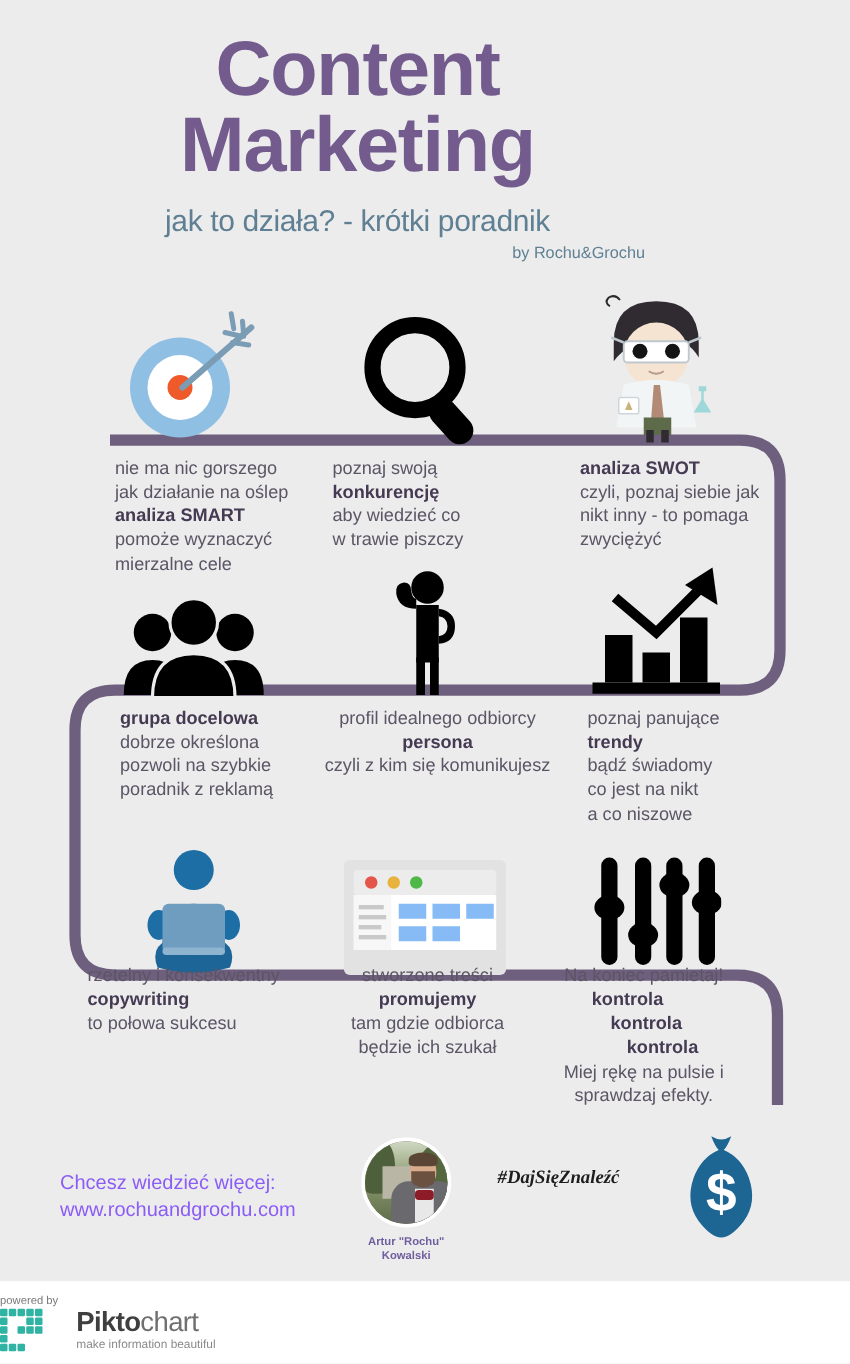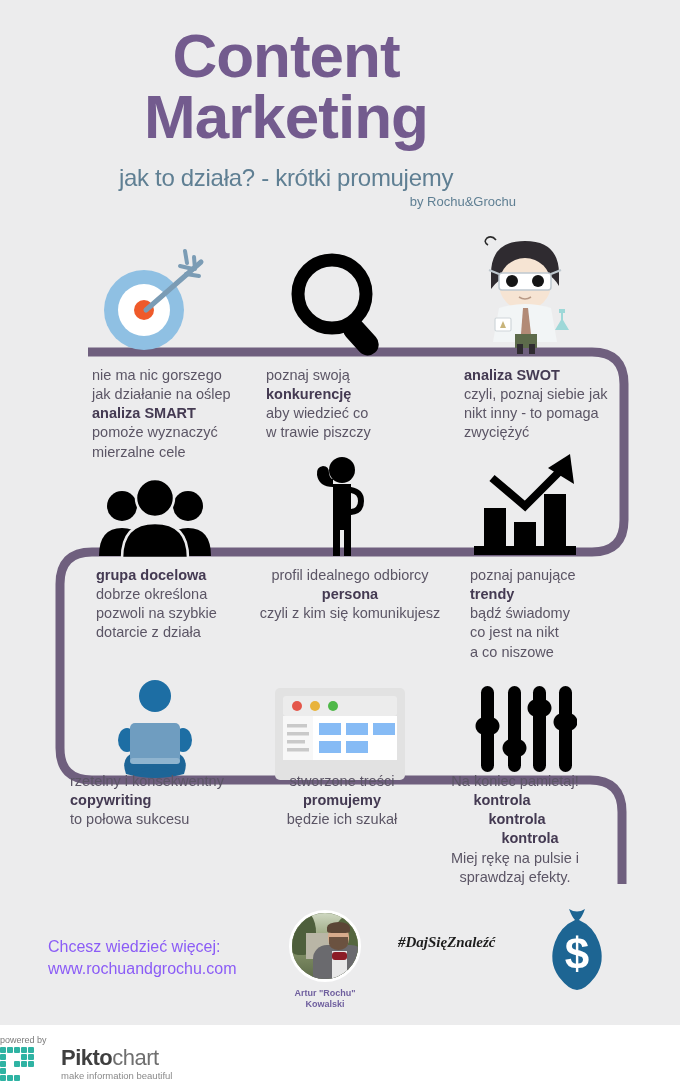--- a/index.html
+++ b/index.html
@@ -111,21 +111,21 @@
   .pikto-tag { font-size: 9.5px; color: #8a8a8a; margin-top: 2px; }
 </style>
 </head>
 <body>
 
 <div id="page">
 
   <div class="title-block">
     <div class="title-line">Content</div>
     <div class="title-line">Marketing</div>
-    <div class="subtitle">jak to działa? - krótki promujemy</div>
+    <div class="subtitle">jak to działa? - krótki poradnik</div>
     <div class="byline">by Rochu&amp;Grochu</div>
   </div>
 
   <svg class="track" viewBox="0 0 680 1091">
 
     <path d="M 88 352 L 592 352 Q 624 352 624 384 L 624 520 Q 624 552 592 552 L 92 552 Q 60 552 60 584 L 60 748 Q 60 780 92 780 L 590 780 Q 622 780 622 812 L 622 884" fill="none" stroke="#6f5f7e" stroke-width="9" stroke-linecap="butt"></path>
   </svg>
 
   <div class="icon-row" style="top:236px;">
 
@@ -237,21 +237,21 @@
         <polygon points="104,4 108,34 82,18" fill="#000"></polygon>
       </svg>
     </div>
   </div>
 
   <div class="text-row" style="top:566px;">
     <div class="tcell ta" style="left:96px; width:170px;">
       <p class="b">grupa docelowa</p>
       <p>dobrze określona</p>
       <p>pozwoli na szybkie</p>
-      <p>dotarcie z działa</p>
+      <p>poradnik z reklamą</p>
     </div>
     <div class="tcell tc" style="left:252px; width:196px;">
       <p>profil idealnego odbiorcy</p>
       <p class="b">persona</p>
       <p>czyli z kim się komunikujesz</p>
     </div>
     <div class="tcell ta" style="left:470px; width:160px;">
       <p>poznaj panujące</p>
       <p class="b">trendy</p>
       <p>bądź świadomy</p>
@@ -312,20 +312,21 @@
 
   <div class="text-row" style="top:772px;">
     <div class="tcell ta" style="left:70px; width:180px;">
       <p>rzetelny i konsekwentny</p>
       <p class="b">copywriting</p>
       <p>to połowa sukcesu</p>
     </div>
     <div class="tcell tc" style="left:262px; width:160px;">
       <p>stworzone treści</p>
       <p class="b">promujemy</p>
+      <p>tam gdzie odbiorca</p>
       <p>będzie ich szukał</p>
     </div>
     <div class="tcell tc" style="left:432px; width:166px;">
       <p>Na koniec pamietaj!</p>
       <p class="b" style="margin-left:-26px;">kontrola</p>
       <p class="b" style="margin-left:4px;">kontrola</p>
       <p class="b" style="margin-left:30px;">kontrola</p>
       <p>Miej rękę na pulsie i</p>
       <p>sprawdzaj efekty.</p>
     </div>

